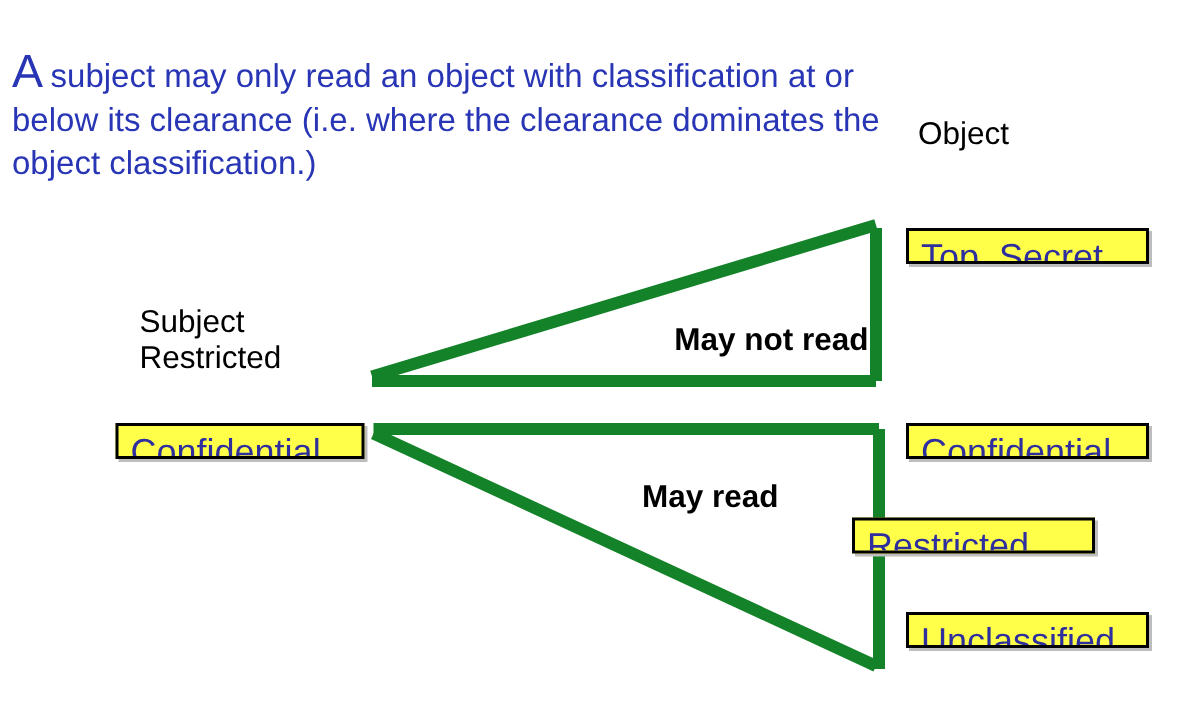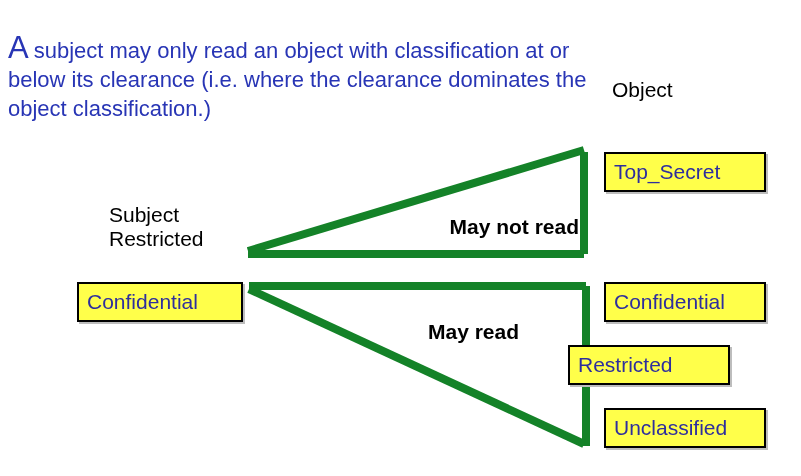--- a/index.html
+++ b/index.html
@@ -32,33 +32,33 @@
     margin-right: 5px;
   }
   
   .heading {
     position: absolute;
     color: #000000;
     font-size: 21px;
     font-weight: normal;
     line-height: 24px;
   }
-  .heading-subject { left: 109px; top: 203px; }
+  .heading-subject { left: 93px; top: 203px; }
   .heading-object { left: 612px; top: 78px; }
   
   .level-box {
     position: absolute;
     box-sizing: border-box;
     width: 162px;
-    height: 40px;
+    height: 24px;
     background: #ffff4a;
     border: 2px solid #000000;
     box-shadow: 2px 2px 0 #bdbdbd;
     color: #2e2e9e;
-    font-size: 21px;
+    font-size: 24px;
     line-height: 36px;
     padding-left: 8px;
     white-space: nowrap;
     overflow: hidden;
   }
   .subject-box { left: 77px; top: 282px; width: 166px; }
   .obj-0 { left: 604px; top: 152px; }
   .obj-1 { left: 604px; top: 218px; }
   .obj-2 { left: 604px; top: 282px; }
   .obj-3 { left: 568px; top: 345px; }

